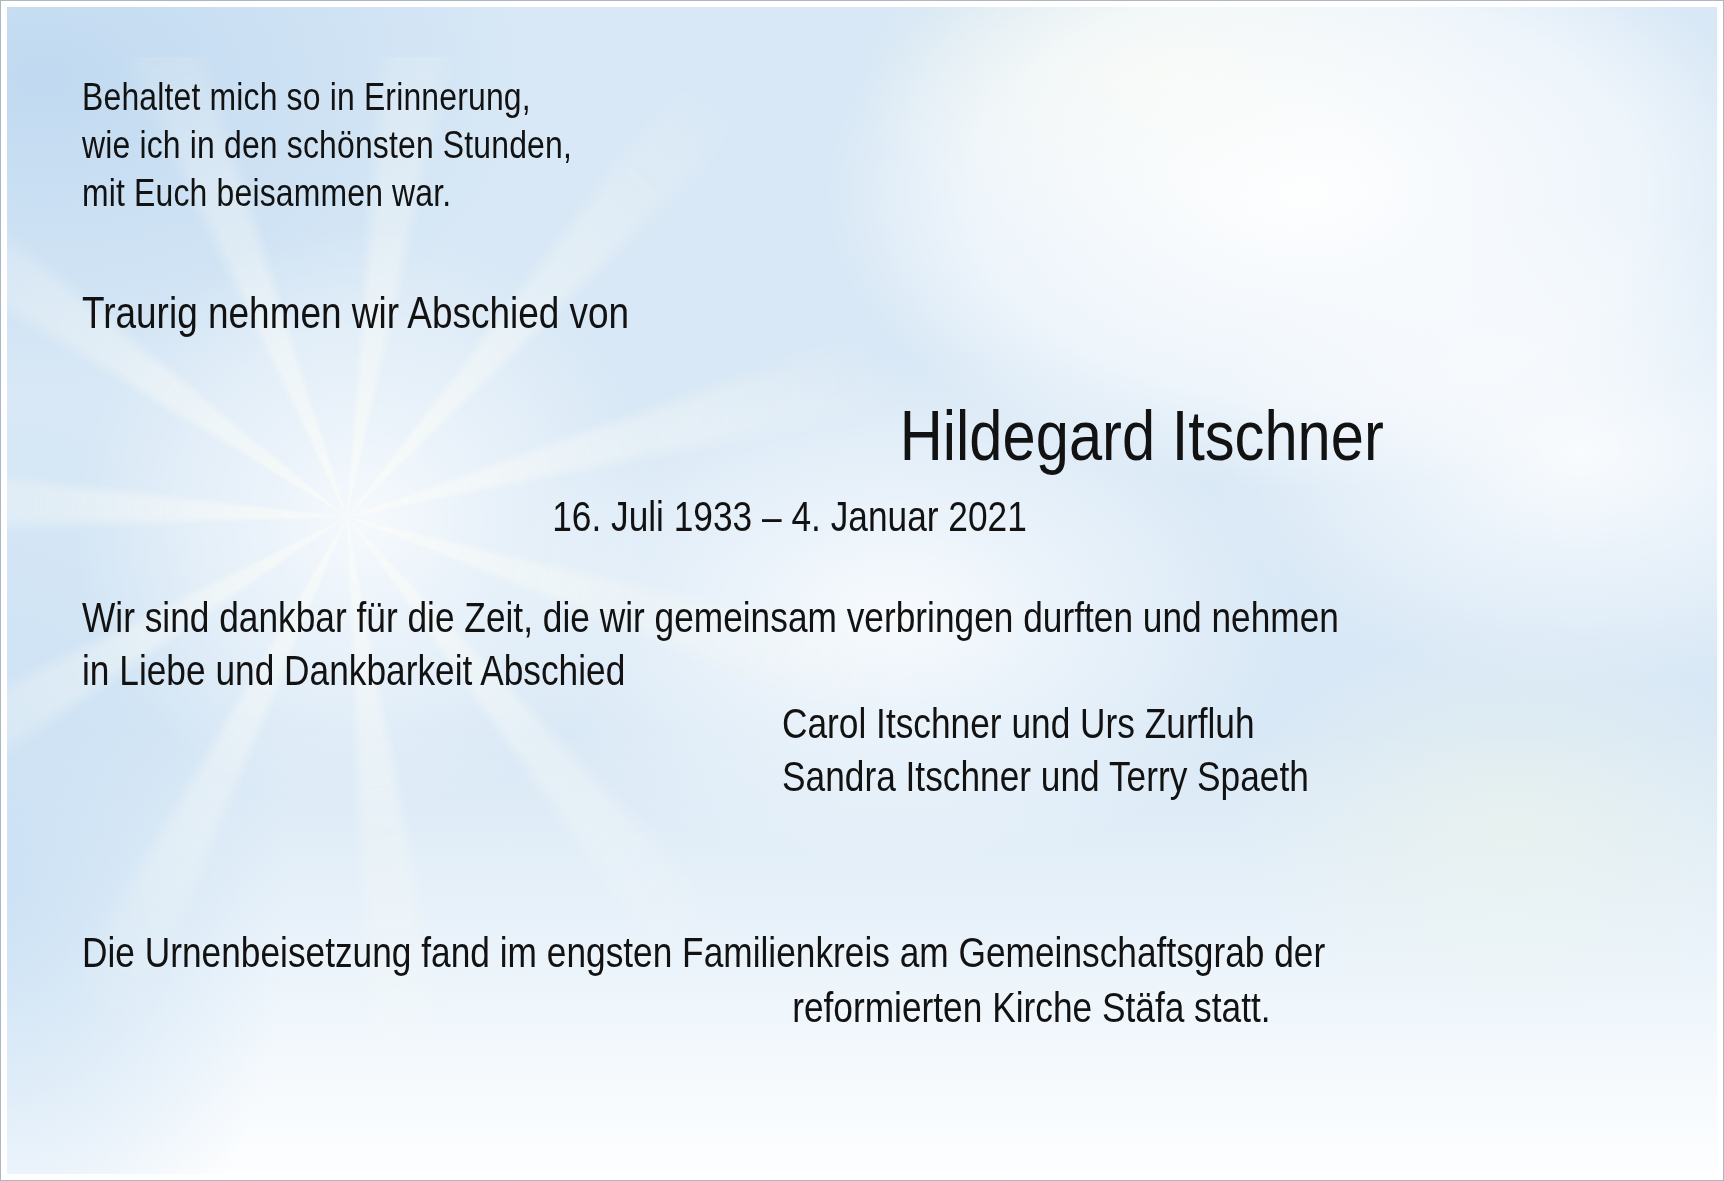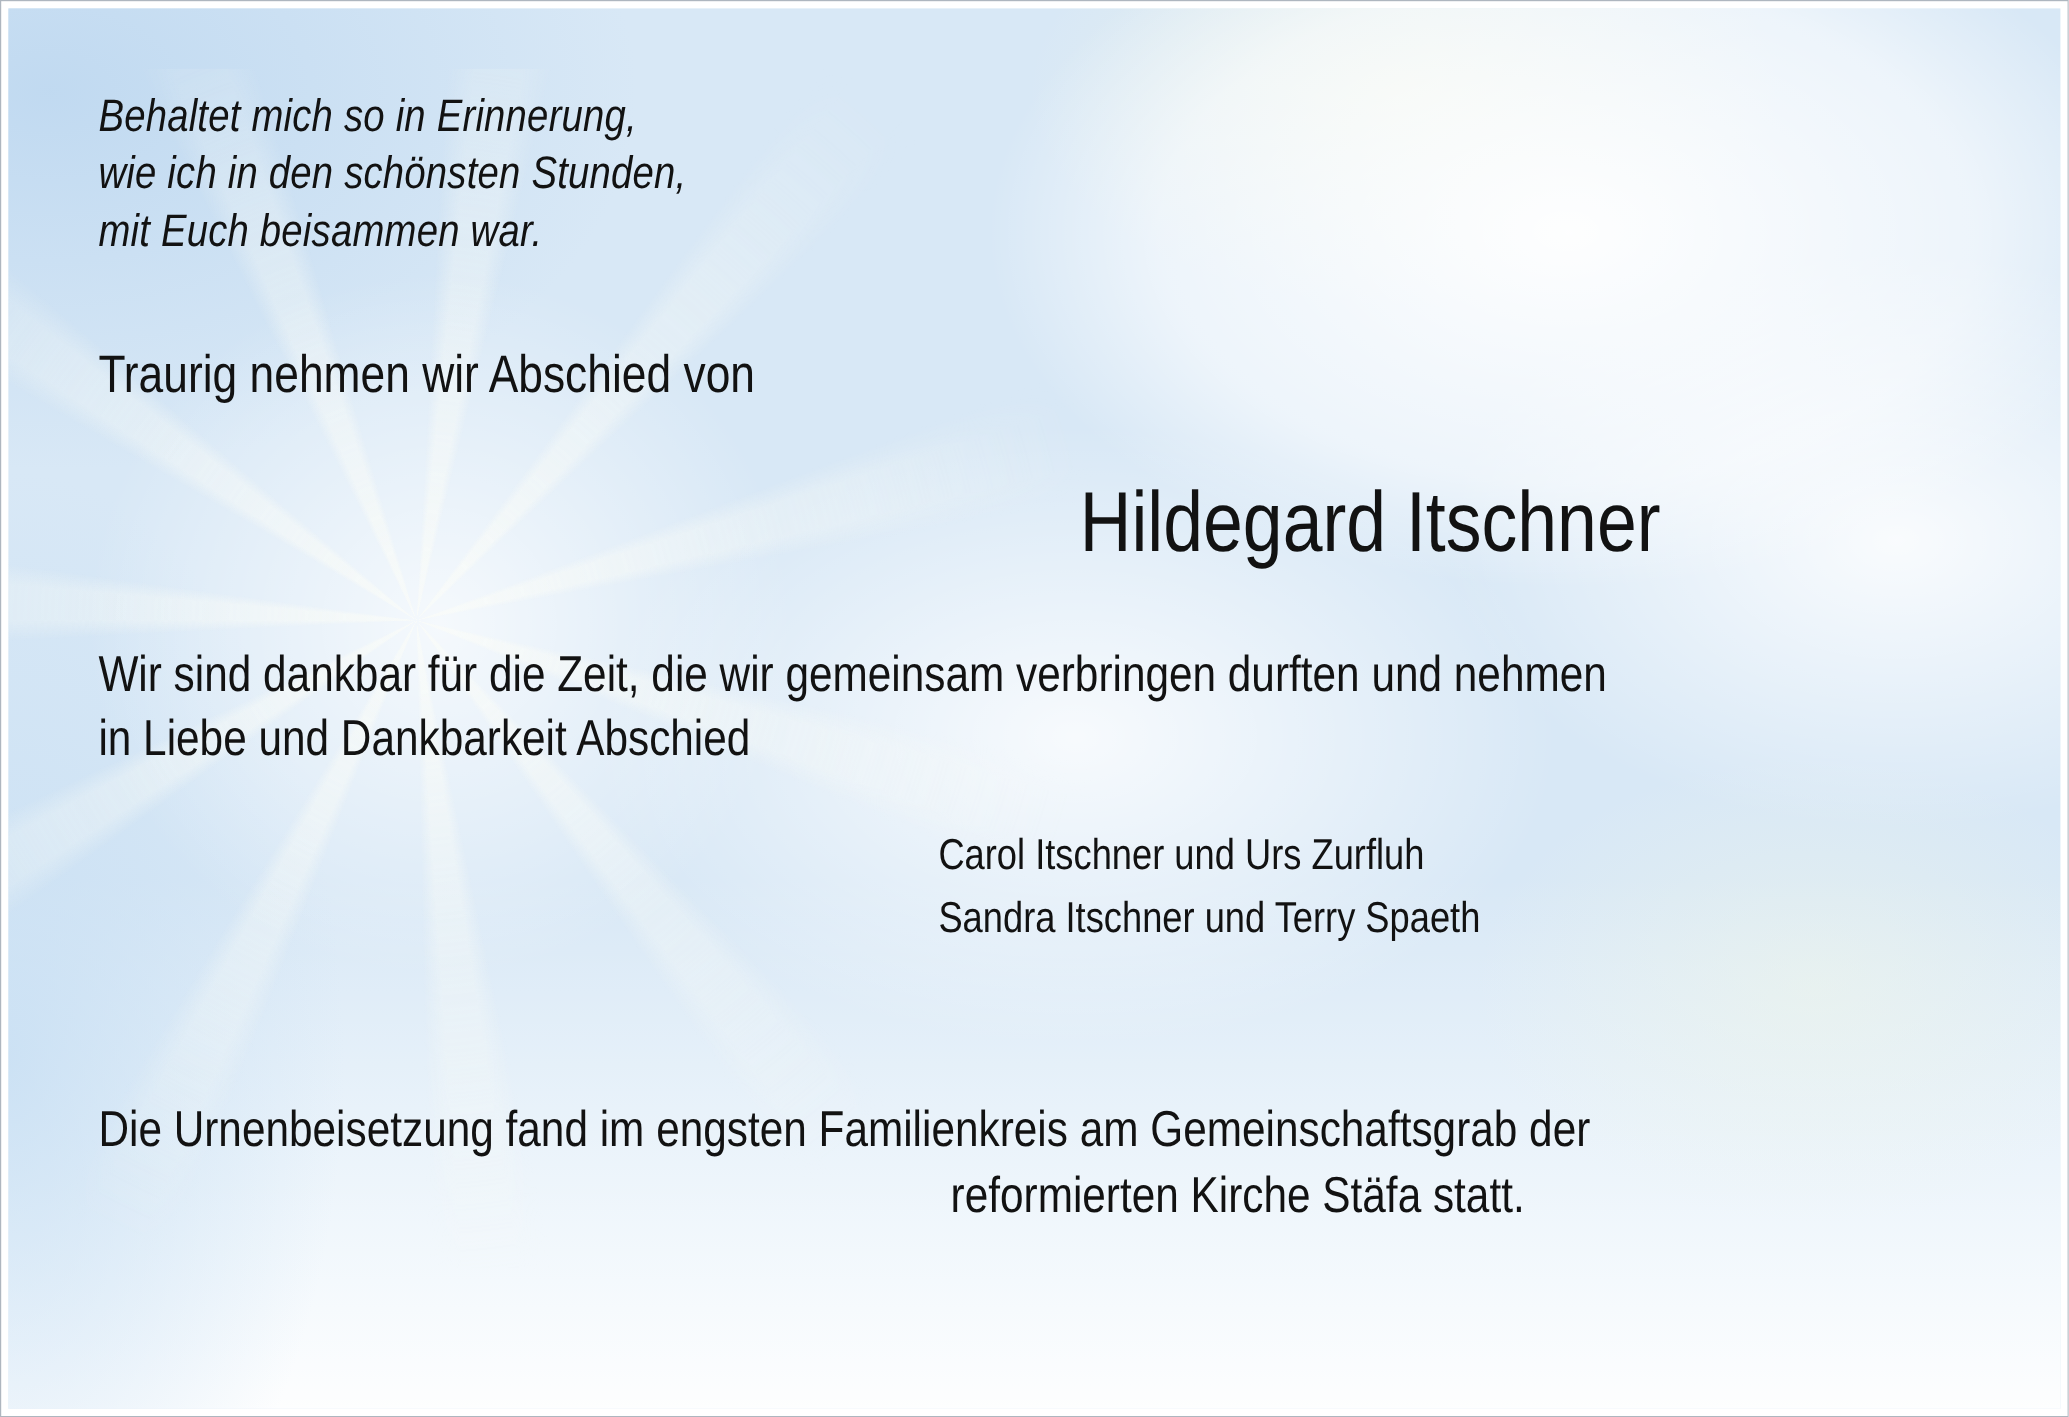--- a/index.html
+++ b/index.html
@@ -79,21 +79,20 @@
   }
   .cl-center {
     display: block;
     white-space: nowrap;
     transform: scaleX(0.84);
     transform-origin: 50% 50%;
   }
 
   .epigraph {
     margin-top: 66px;
-    font-style: italic;
     font-size: 38px;
     line-height: 48px;
     letter-spacing: 0.2px;
   }
 
   .intro {
     margin-top: 70px;
     font-size: 44px;
     line-height: 52px;
   }
@@ -113,23 +112,22 @@
     text-align: center;
   }
 
   .message {
     margin-top: 48px;
     font-size: 42px;
     line-height: 53px;
   }
 
   .mourners {
-    margin-top: 44px;
     margin-left: 700px;
-    font-size: 36px;
+    font-size: 42px;
     line-height: 53px;
   }
 
   .closing {
     margin-top: 122px;
     font-size: 42px;
     line-height: 55px;
     text-align: right;
   }
 </style>
@@ -147,20 +145,23 @@
       </div>
 
       <div class="intro">
         <span class="cl">Traurig nehmen wir Abschied von</span>
       </div>
 
       <div class="deceased-name">
         <span class="cl-center">Hildegard Itschner</span>
       </div>
 
+      <div class="life-dates">
+        <span class="cl-center">16. Juli 1933 – 4. Januar 2021</span>
+      </div>
 
       <div class="message">
         <span class="cl">Wir sind dankbar für die Zeit, die wir gemeinsam verbringen durften und nehmen</span>
         <span class="cl">in Liebe und Dankbarkeit Abschied</span>
       </div>
 
       <div class="mourners">
         <span class="cl">Carol Itschner und Urs Zurfluh</span>
         <span class="cl">Sandra Itschner und Terry Spaeth</span>
       </div>

